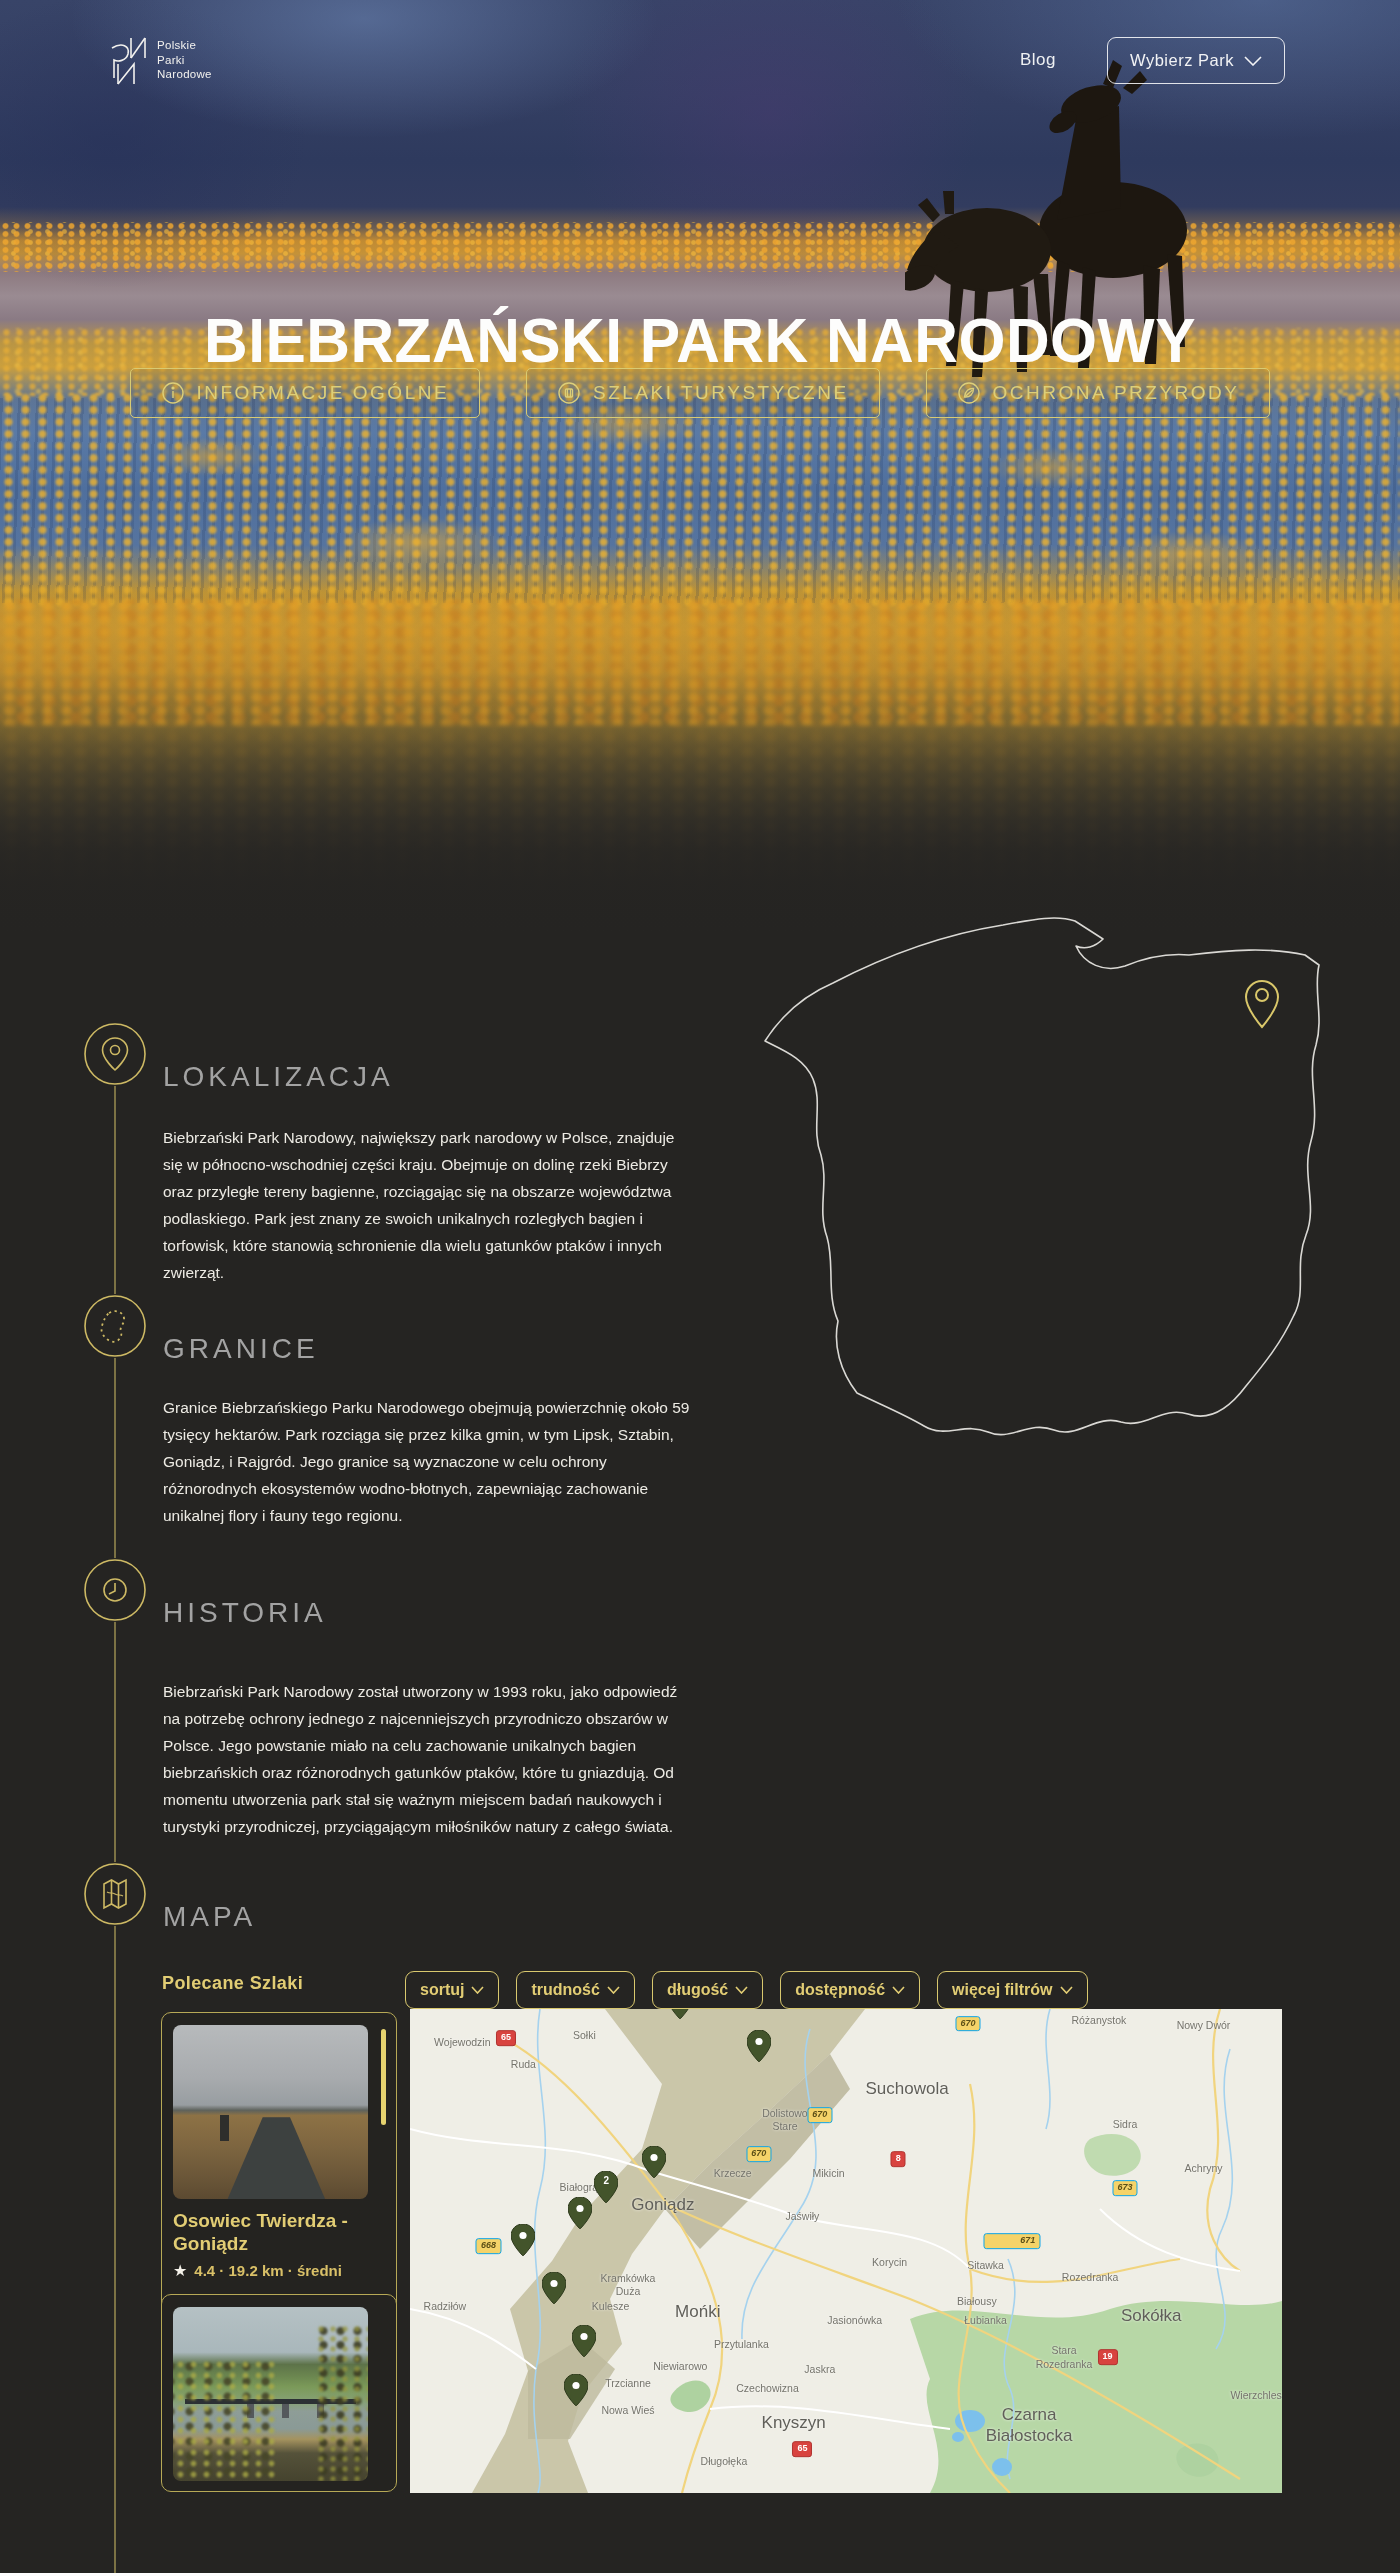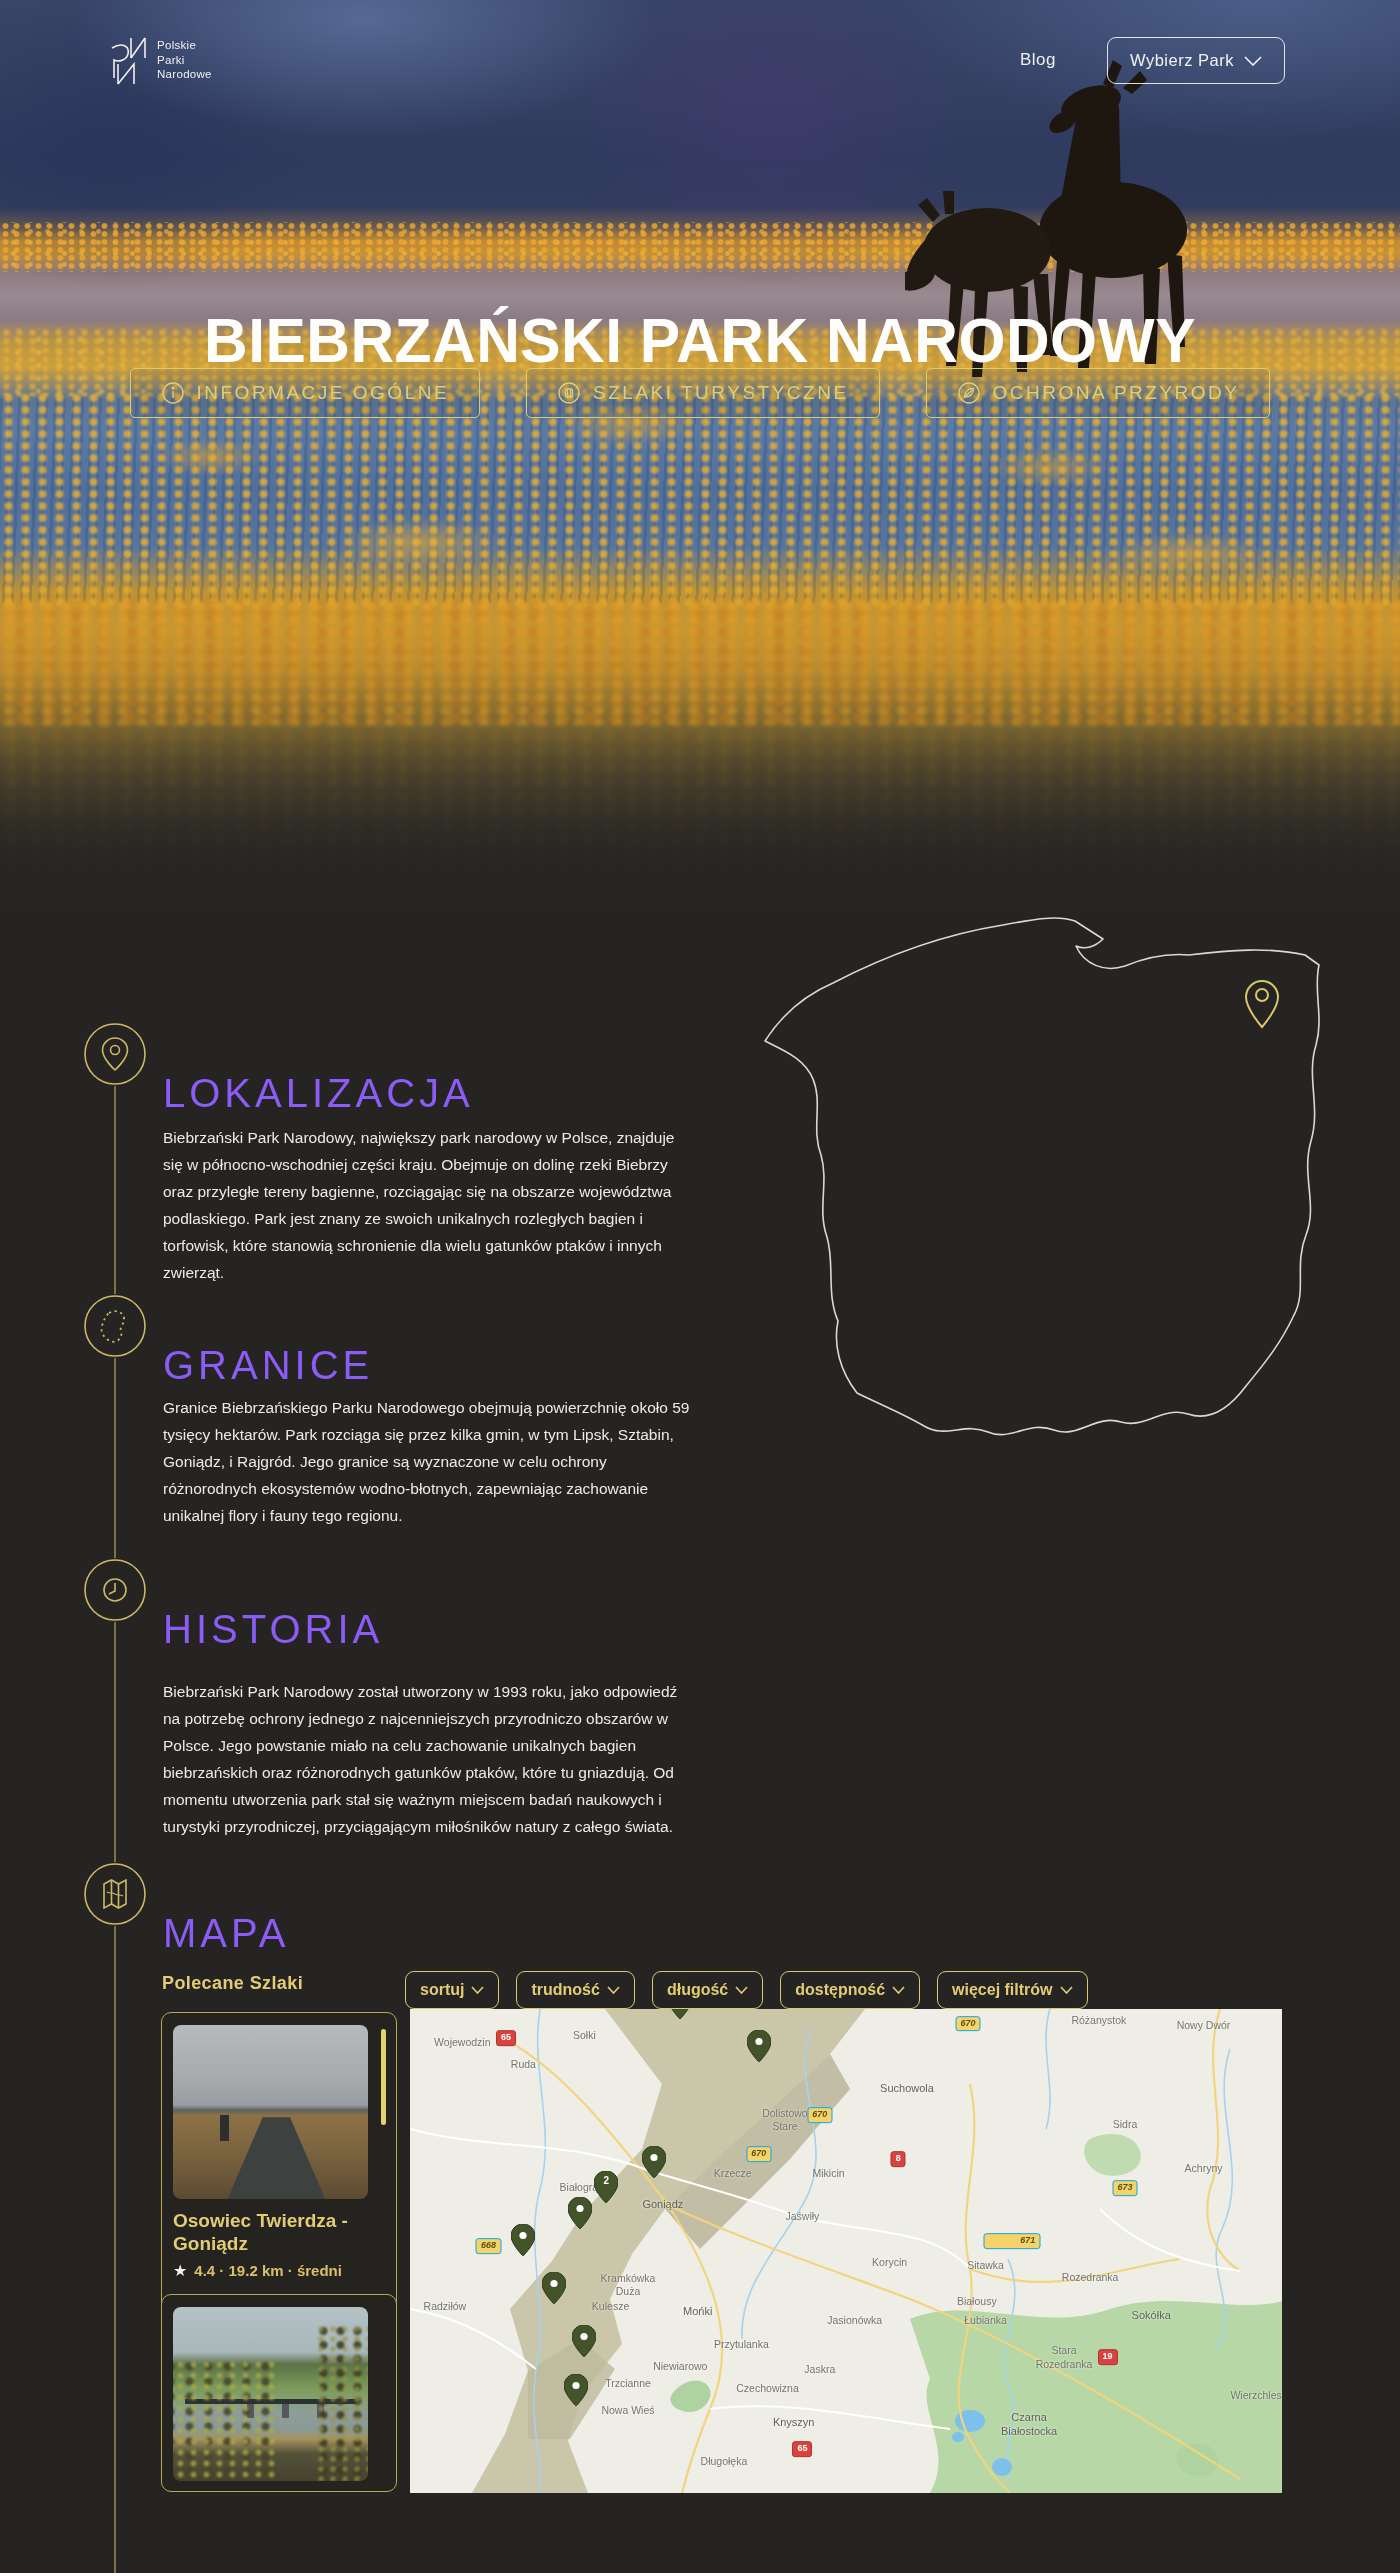--- a/index.html
+++ b/index.html
@@ -70,21 +70,21 @@
     color:#ddcf78;font-size:19px;letter-spacing:2.5px;display:flex;align-items:center;gap:12px;cursor:pointer;}
   #park-link{position:absolute;left:0;top:452px;width:1400px;display:flex;justify-content:center;align-items:center;gap:10px;
     color:#d9c77c;font-size:16.5px;letter-spacing:2.5px;cursor:pointer;}
 
   
   #poland{position:absolute;left:705px;top:893px;}
 
   
   #timeline{position:absolute;left:114px;top:1054px;width:1.5px;height:1519px;background:rgba(196,178,96,.55);}
   .tl-icon{position:absolute;left:83px;width:64px;height:64px;background:#252422;border-radius:50%;}
-  .sec-head{position:absolute;left:163px;color:#8b5cf6;font-size:40px;font-weight:400;letter-spacing:4px;}
+  .sec-head{position:absolute;left:163px;color:#a3a3a3;font-size:28px;font-weight:400;letter-spacing:4px;}
   .sec-par{position:absolute;left:163px;width:532px;color:#edebe4;font-size:15.5px;line-height:1.75;font-weight:400;}
 
   
   #trails-label{position:absolute;left:162px;top:1973px;color:#e2cd74;font-size:18px;font-weight:700;letter-spacing:.4px;}
   #filters{position:absolute;left:405px;top:1971px;display:flex;gap:17px;}
   .filter-btn{height:38px;padding:0 14px;border:1.5px solid #d9c86e;border-radius:9px;background:transparent;
     color:#e2cd74;font-size:16px;font-weight:700;display:flex;align-items:center;gap:7px;cursor:pointer;text-align:center;}
 
   .trail-card{position:absolute;left:161px;width:236px;border:1.5px solid #b7a956;border-radius:10px;background:#242320;cursor:pointer;}
   #card1{top:2012px;height:316px;}
@@ -112,21 +112,21 @@
   .card-meta{position:absolute;left:11px;top:248px;display:flex;align-items:center;gap:7px;font-size:15px;}
   .card-meta .star{color:#f5f2ea;font-size:16px;}
   .card-meta .meta-text{color:#d9c068;font-weight:600;}
   #list-scrollbar{position:absolute;right:10px;top:16px;width:5px;height:96px;background:#e6d36f;border-radius:3px;cursor:grab;}
 
   
   #bigmap{position:absolute;left:410px;top:2009px;width:872px;height:484px;background:#efeee6;overflow:hidden;cursor:grab;}
   #bigmap svg.base{position:absolute;left:0;top:0;}
   .town{position:absolute;transform:translate(-50%,-50%);color:#75746c;font-size:10.5px;white-space:pre-line;
     text-align:center;line-height:1.25;text-shadow:0 0 3px #ffffffcc;}
-  .town.big{font-size:11px;color:#605f59;}
+  .town.big{font-size:17px;color:#605f59;}
   .badge{position:absolute;transform:translate(-50%,-50%);font-size:9px;font-weight:700;padding:1px 4px;border-radius:3px;line-height:1.3;}
   .badge.y{background:#f5d369;border:1px solid #0ea5e9;color:#5c4f17;font-style:italic;}
   .badge.r{background:#d8433f;border:1px solid #b13330;color:#ffffff;}
   .pin{position:absolute;transform:translate(-50%,-100%);width:24px;height:32px;}
   .pin .pin-label{position:absolute;left:0;top:4px;width:24px;text-align:center;color:#fff;font-size:10px;font-weight:700;}
 </style>
 </head>
 <body>
 
 <div id="page">

